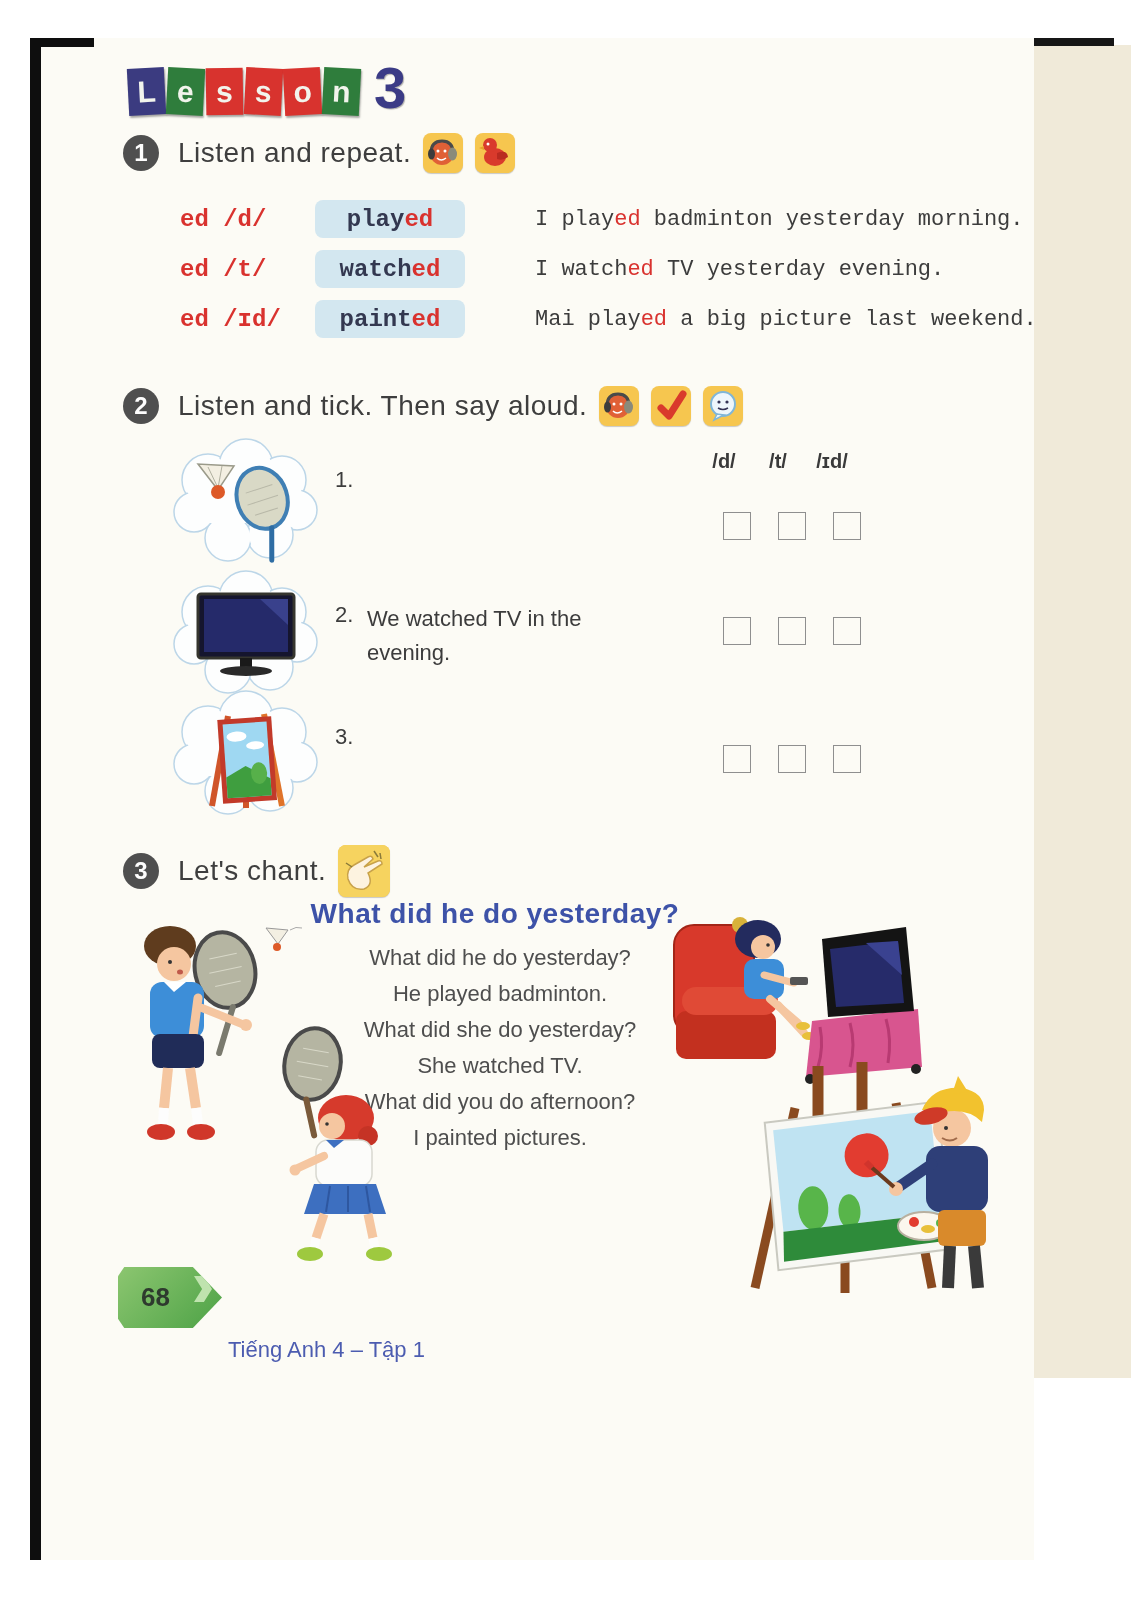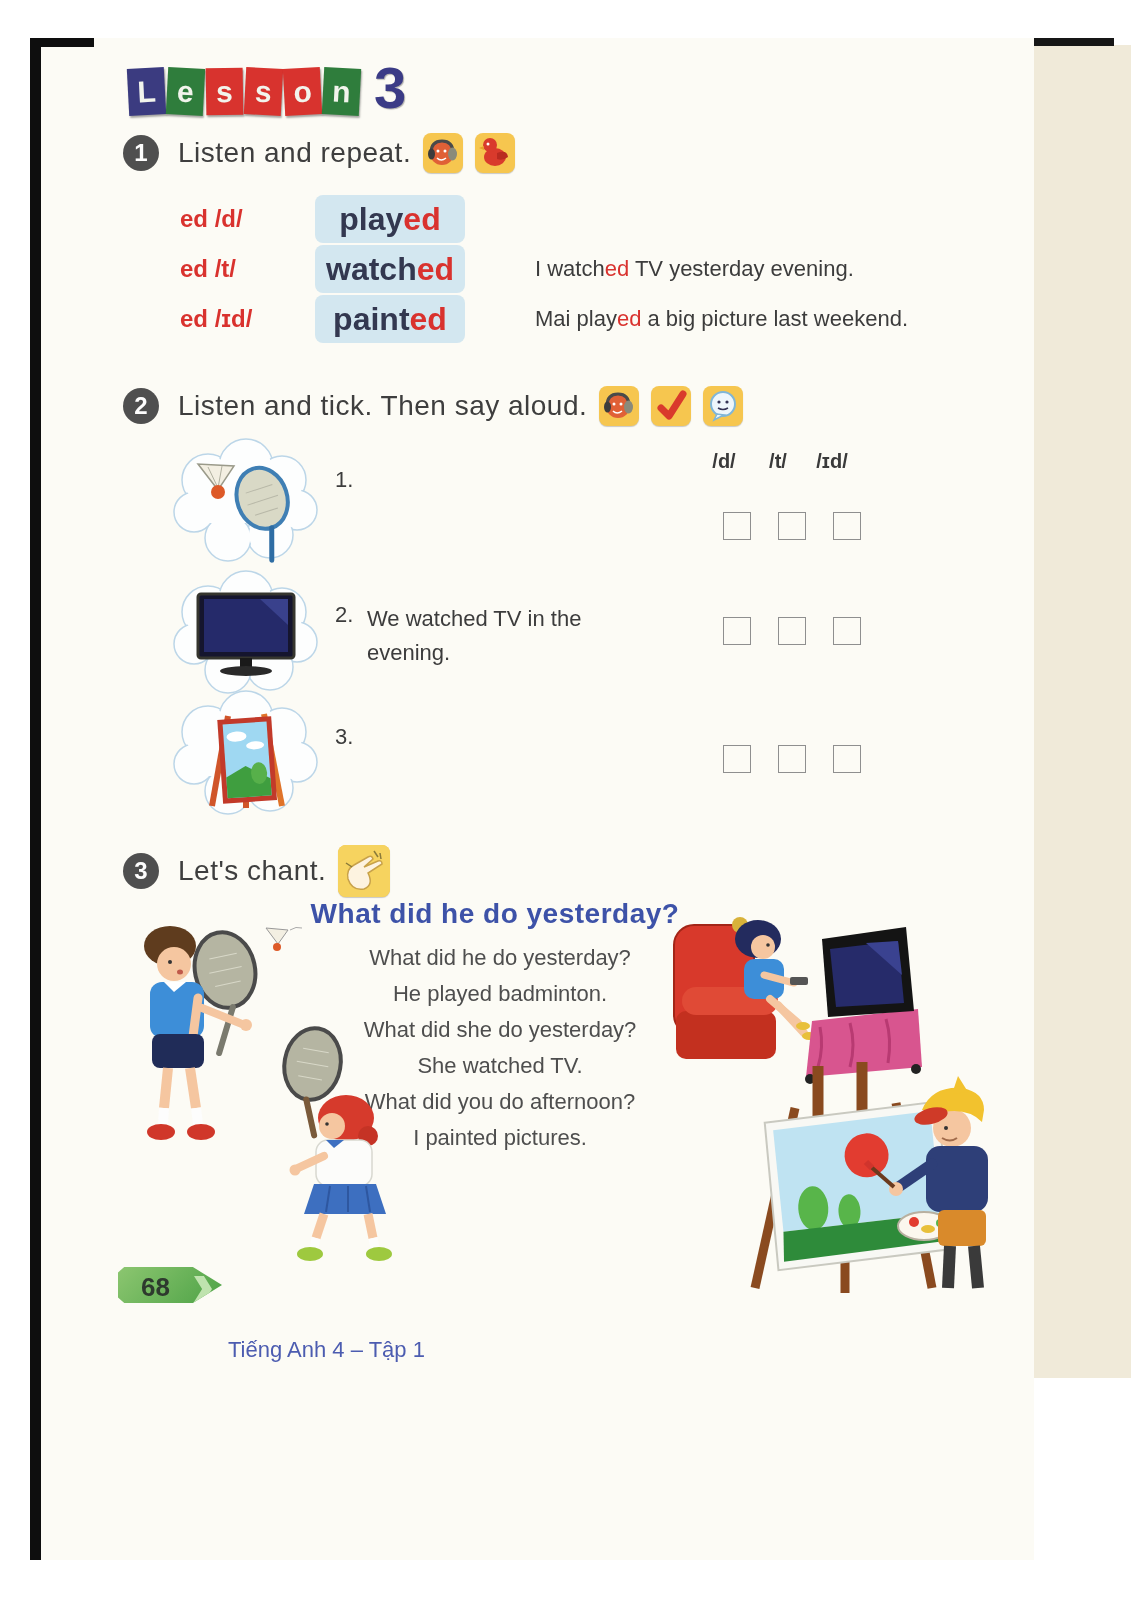--- a/index.html
+++ b/index.html
@@ -34,25 +34,25 @@
   .sec-badge { width:36px; height:36px; border-radius:50%; background:#4f4f4f; color:#fdfdfd;
                font-size:24px; font-weight:bold; display:flex; align-items:center; justify-content:center;
                margin-right:19px; flex:0 0 auto; }
   .sec-title { font-size:28px; color:#3e3e3e; letter-spacing:0.5px; }
   .icon-tile { width:40px; height:40px; border-radius:8px; background:#f6c64f; margin-left:12px;
                position:relative; overflow:hidden; flex:0 0 auto; box-shadow:0 1px 1px rgba(0,0,0,0.2); }
   .icon-tile svg { position:absolute; left:0; top:0; }
 
   
   .repeat-table { position:absolute; left:180px; top:200px; }
-  .rt-row { display:flex; align-items:center; height:38px; margin-bottom:12px; }
+  .rt-row { display:flex; align-items:center; height:38px; margin-bottom:12px;font-family:Liberation Mono, monospace; }
   .rt-label { width:135px; color:#d9322e; font-weight:bold; font-size:24px; }
-  .rt-word-box { width:150px; height:48px; background:#d3e7f0; border-radius:8px;
+  .rt-word-box { width:150px; height:38px; background:#d3e7f0; border-radius:8px;
                  display:flex; align-items:center; justify-content:center;
-                 font-size:32px; font-weight:bold; color:#333850; margin-right:70px;text-align:right; }
+                 font-size:24px; font-weight:bold; color:#333850; margin-right:70px;text-align:right; }
   .rt-word-box .red, .rt-sentence .red { color:#d9322e; }
   .rt-sentence { font-size:22px; color:#3c3c3c; white-space:nowrap; }
 
   
   .phon-headers { position:absolute; left:697px; top:450px; display:flex; }
   .phon { width:54px; text-align:center; font-size:20px; font-weight:bold; color:#3a3a3a; }
   .tick-item { position:absolute; display:flex; width:300px; }
   .ti-num { width:32px; font-size:22px; color:#3c3c3c; }
   .ti-text { width:252px; font-size:22px; line-height:34px; color:#3c3c3c; }
   .cb-row { position:absolute; left:723px; display:flex; gap:27px; }
@@ -61,25 +61,25 @@
 
   
   .chant-title { position:absolute; left:275px; top:898px; width:440px; text-align:center;
                  color:#3d52a8; font-size:28px; font-weight:bold; letter-spacing:0.5px; }
   .chant-lines { position:absolute; left:295px; top:940px; width:410px; text-align:center; }
   .chant-line { font-size:22px; line-height:36px; color:#4e4e4e; }
 
   .illus { position:absolute; }
 
   
-  .page-badge { position:absolute; left:118px; top:1267px; width:104px; height:36px;
+  .page-badge { position:absolute; left:118px; top:1267px; width:104px; height:61px;
                 background:linear-gradient(135deg,#8ccб70 0%, #56aa4e 100%);
                 background:linear-gradient(135deg,#8cc670,#4da246);
                 clip-path:polygon(6% 0,72% 0,100% 50%,72% 100%,6% 100%,0 85%,0 15%);
-                display:flex; align-items:flex-end; }
+                display:flex; align-items:center; }
   .page-badge .num { width:72%; text-align:center; font-size:26px; font-weight:bold; color:#2e3a2e; }
   .page-badge .chev { position:absolute; right:10px; top:9px; width:18px; height:26px;
                 clip-path:polygon(0 0,55% 0,100% 50%,55% 100%,0 100%,45% 50%);
                 background:#bfe3ae; }
   .book-title { position:absolute; left:228px; top:1337px; color:#4c5cb0; font-size:22px; }
 </style>
 </head>
 <body>
 
 <div id="canvas">
@@ -124,20 +124,21 @@
     </div>
   </div>
 
   <div class="repeat-table">
     <div class="rt-row">
       <div class="rt-label">ed /d/</div>
       <div class="rt-word-box">
           <span>play</span>
           <span class="red">ed</span>
         </div>
+      <div class="rt-sentence"><span>I play</span><span class="red">ed</span><span> badminton yesterday morning.</span></div>
     </div>
     <div class="rt-row">
       <div class="rt-label">ed /t/</div>
       <div class="rt-word-box">
           <span>watch</span>
           <span class="red">ed</span>
         </div>
       <div class="rt-sentence"><span>I watch</span><span class="red">ed</span><span> TV yesterday evening.</span></div>
     </div>
     <div class="rt-row">

